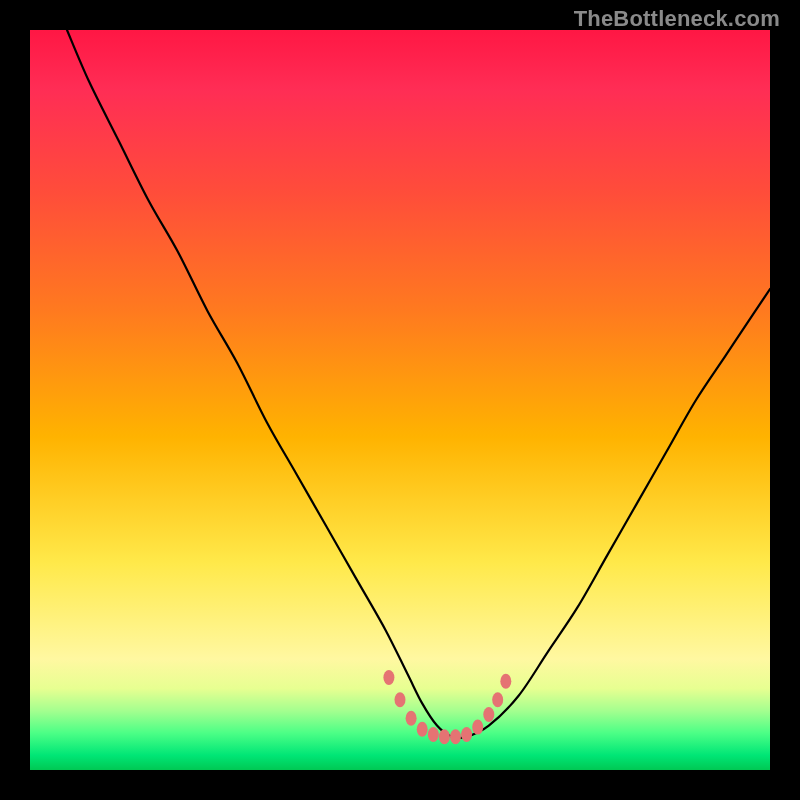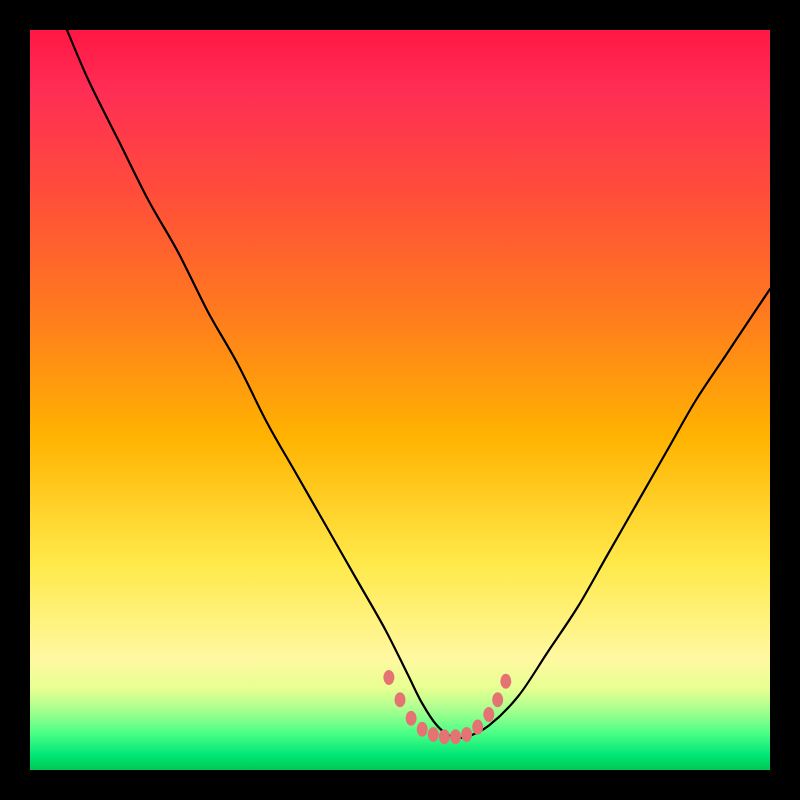--- a/index.html
+++ b/index.html
@@ -60,20 +60,21 @@
     color: #8a8a8a;
     letter-spacing: 0.2px;
     -webkit-user-select: none;
     user-select: none;
   }
 </style>
 </head>
 <body>
 
 <div class="frame">
+  <div class="watermark">TheBottleneck.com</div>
 
   <div class="plot">
     <div class="gradient"></div>
     <svg class="curve" viewBox="0 0 740 740" preserveAspectRatio="none">
       <path id="curve-path" fill="none" stroke="#000" stroke-width="2.2" stroke-linecap="round" stroke-linejoin="round" d="M 37.00 0.00 C 40.70 8.63, 50.57 33.30, 59.20 51.80 C 67.83 70.30, 78.93 91.27, 88.80 111.00 C 98.67 130.73, 108.53 151.70, 118.40 170.20 C 128.27 188.70, 138.13 203.50, 148.00 222.00 C 157.87 240.50, 167.73 262.70, 177.60 281.20 C 187.47 299.70, 197.33 314.50, 207.20 333.00 C 217.07 351.50, 226.93 373.70, 236.80 392.20 C 246.67 410.70, 256.53 426.73, 266.40 444.00 C 276.27 461.27, 286.13 478.53, 296.00 495.80 C 305.87 513.07, 315.73 530.33, 325.60 547.60 C 335.47 564.87, 346.57 583.37, 355.20 599.40 C 363.83 615.43, 371.23 631.47, 377.40 643.80 C 383.57 656.13, 387.27 664.77, 392.20 673.40 C 397.13 682.03, 402.07 690.05, 407.00 695.60 C 411.93 701.15, 416.87 704.85, 421.80 706.70 C 426.73 708.55, 430.43 708.55, 436.60 706.70 C 442.77 704.85, 450.17 702.38, 458.80 695.60 C 467.43 688.82, 478.53 678.33, 488.40 666.00 C 498.27 653.67, 508.13 636.40, 518.00 621.60 C 527.87 606.80, 537.73 593.23, 547.60 577.20 C 557.47 561.17, 567.33 542.67, 577.20 525.40 C 587.07 508.13, 596.93 490.87, 606.80 473.60 C 616.67 456.33, 626.53 439.07, 636.40 421.80 C 646.27 404.53, 656.13 386.03, 666.00 370.00 C 675.87 353.97, 685.73 340.40, 695.60 325.60 C 705.47 310.80, 717.80 292.30, 725.20 281.20 C 732.60 270.10, 737.53 262.70, 740.00 259.00"></path>
       <g id="markers-group">
           <ellipse cx="358.90" cy="647.50" rx="5.5" ry="7.5" fill="#e57373"></ellipse>
           <ellipse cx="370.00" cy="669.70" rx="5.5" ry="7.5" fill="#e57373"></ellipse>
           <ellipse cx="381.10" cy="688.20" rx="5.5" ry="7.5" fill="#e57373"></ellipse>
           <ellipse cx="392.20" cy="699.30" rx="5.5" ry="7.5" fill="#e57373"></ellipse>

